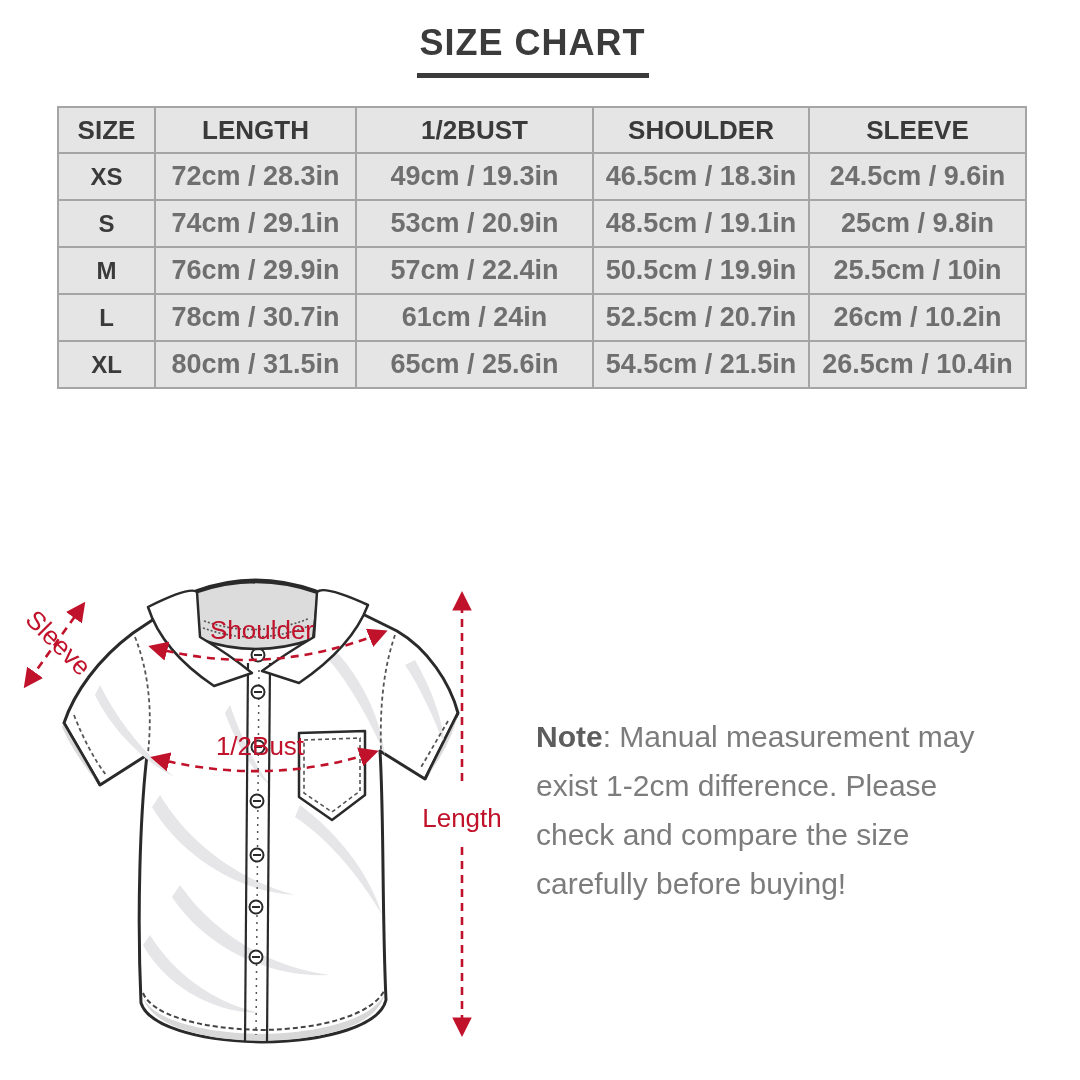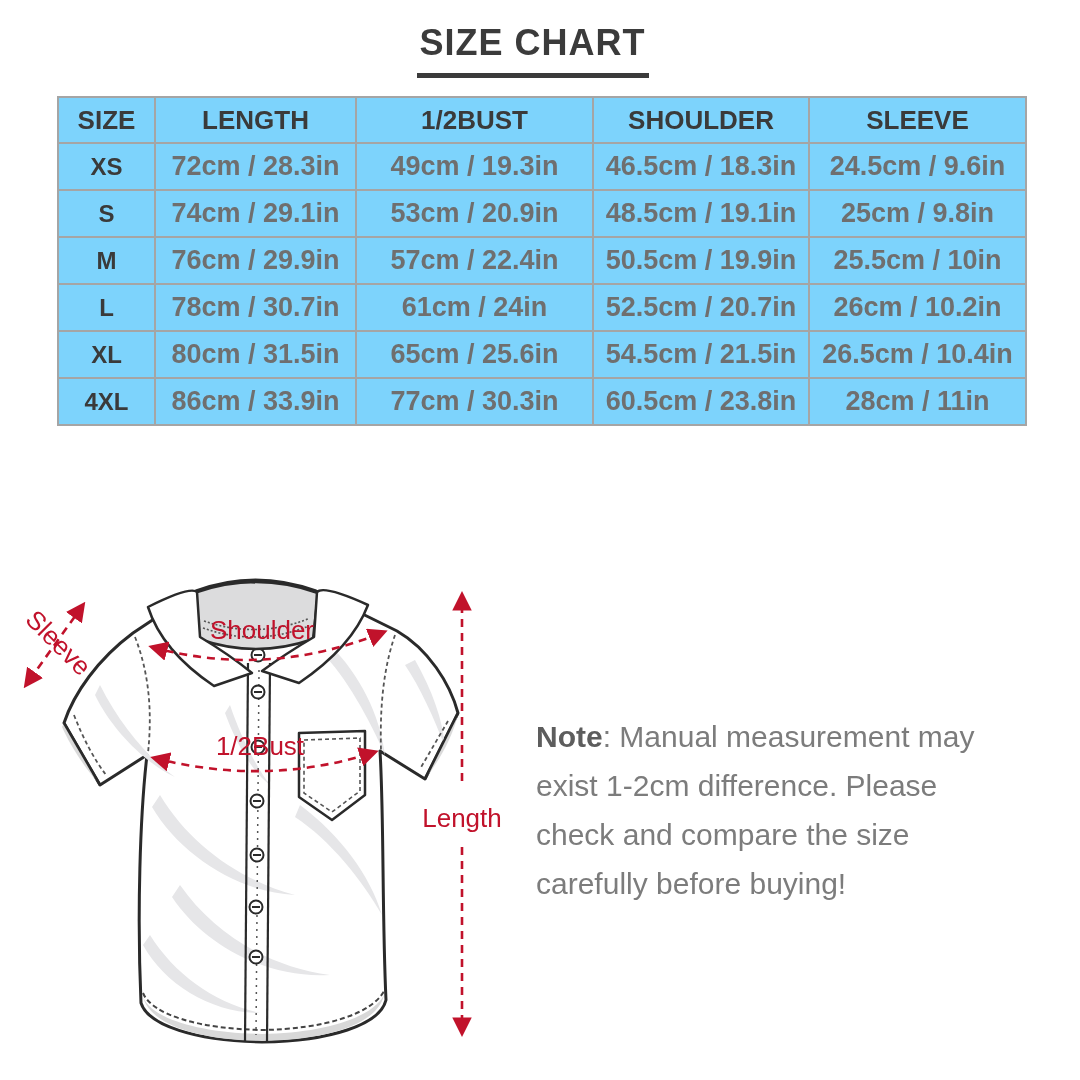--- a/index.html
+++ b/index.html
@@ -8,22 +8,22 @@
     background:#ffffff;font-family:"Liberation Sans",sans-serif;
   }
   .page-title{
     position:absolute;top:22px;left:0;right:15px;text-align:center;margin:0;
   }
   .page-title span{
     display:inline-block;font-size:36px;font-weight:bold;color:#3b3b3b;
     letter-spacing:1px;border-bottom:5px solid #3b3b3b;padding:0 3px 9px 3px;
   }
   table.size-table{
-    position:absolute;left:57px;top:96px;width:968px;
-    border-collapse:collapse;table-layout:fixed;background:#7dd3fc;
+    position:absolute;left:57px;top:106px;width:968px;
+    border-collapse:collapse;table-layout:fixed;background:#e5e5e5;
   }
   table.size-table th,table.size-table td{
     border:2px solid #a5a5a5;text-align:center;vertical-align:middle;
     padding:0;overflow:hidden;white-space:nowrap;
   }
   table.size-table thead th{
     height:44px;font-size:26px;font-weight:bold;color:#3a3a3a;
   }
   table.size-table tbody th{
     height:45px;font-size:24px;font-weight:bold;color:#3a3a3a;
@@ -93,27 +93,20 @@
       <td>61cm / 24in</td>
       <td>52.5cm / 20.7in</td>
       <td>26cm / 10.2in</td>
     </tr>
     <tr>
       <th>XL</th>
       <td>80cm / 31.5in</td>
       <td>65cm / 25.6in</td>
       <td>54.5cm / 21.5in</td>
       <td>26.5cm / 10.4in</td>
-    </tr>
-    <tr>
-      <th>4XL</th>
-      <td>86cm / 33.9in</td>
-      <td>77cm / 30.3in</td>
-      <td>60.5cm / 23.8in</td>
-      <td>28cm / 11in</td>
     </tr>
   </tbody>
 </table>
 
 <div class="diagram">
 <svg width="540" height="525" viewBox="0 0 540 525" xmlns="http://www.w3.org/2000/svg">
   <defs>
     <marker id="arr" viewBox="0 0 10 10" refX="8" refY="5" markerWidth="7.5" markerHeight="7.5" orient="auto-start-reverse">
       <path d="M0 0 L10 5 L0 10 Z" fill="#c1122b"></path>
     </marker>

